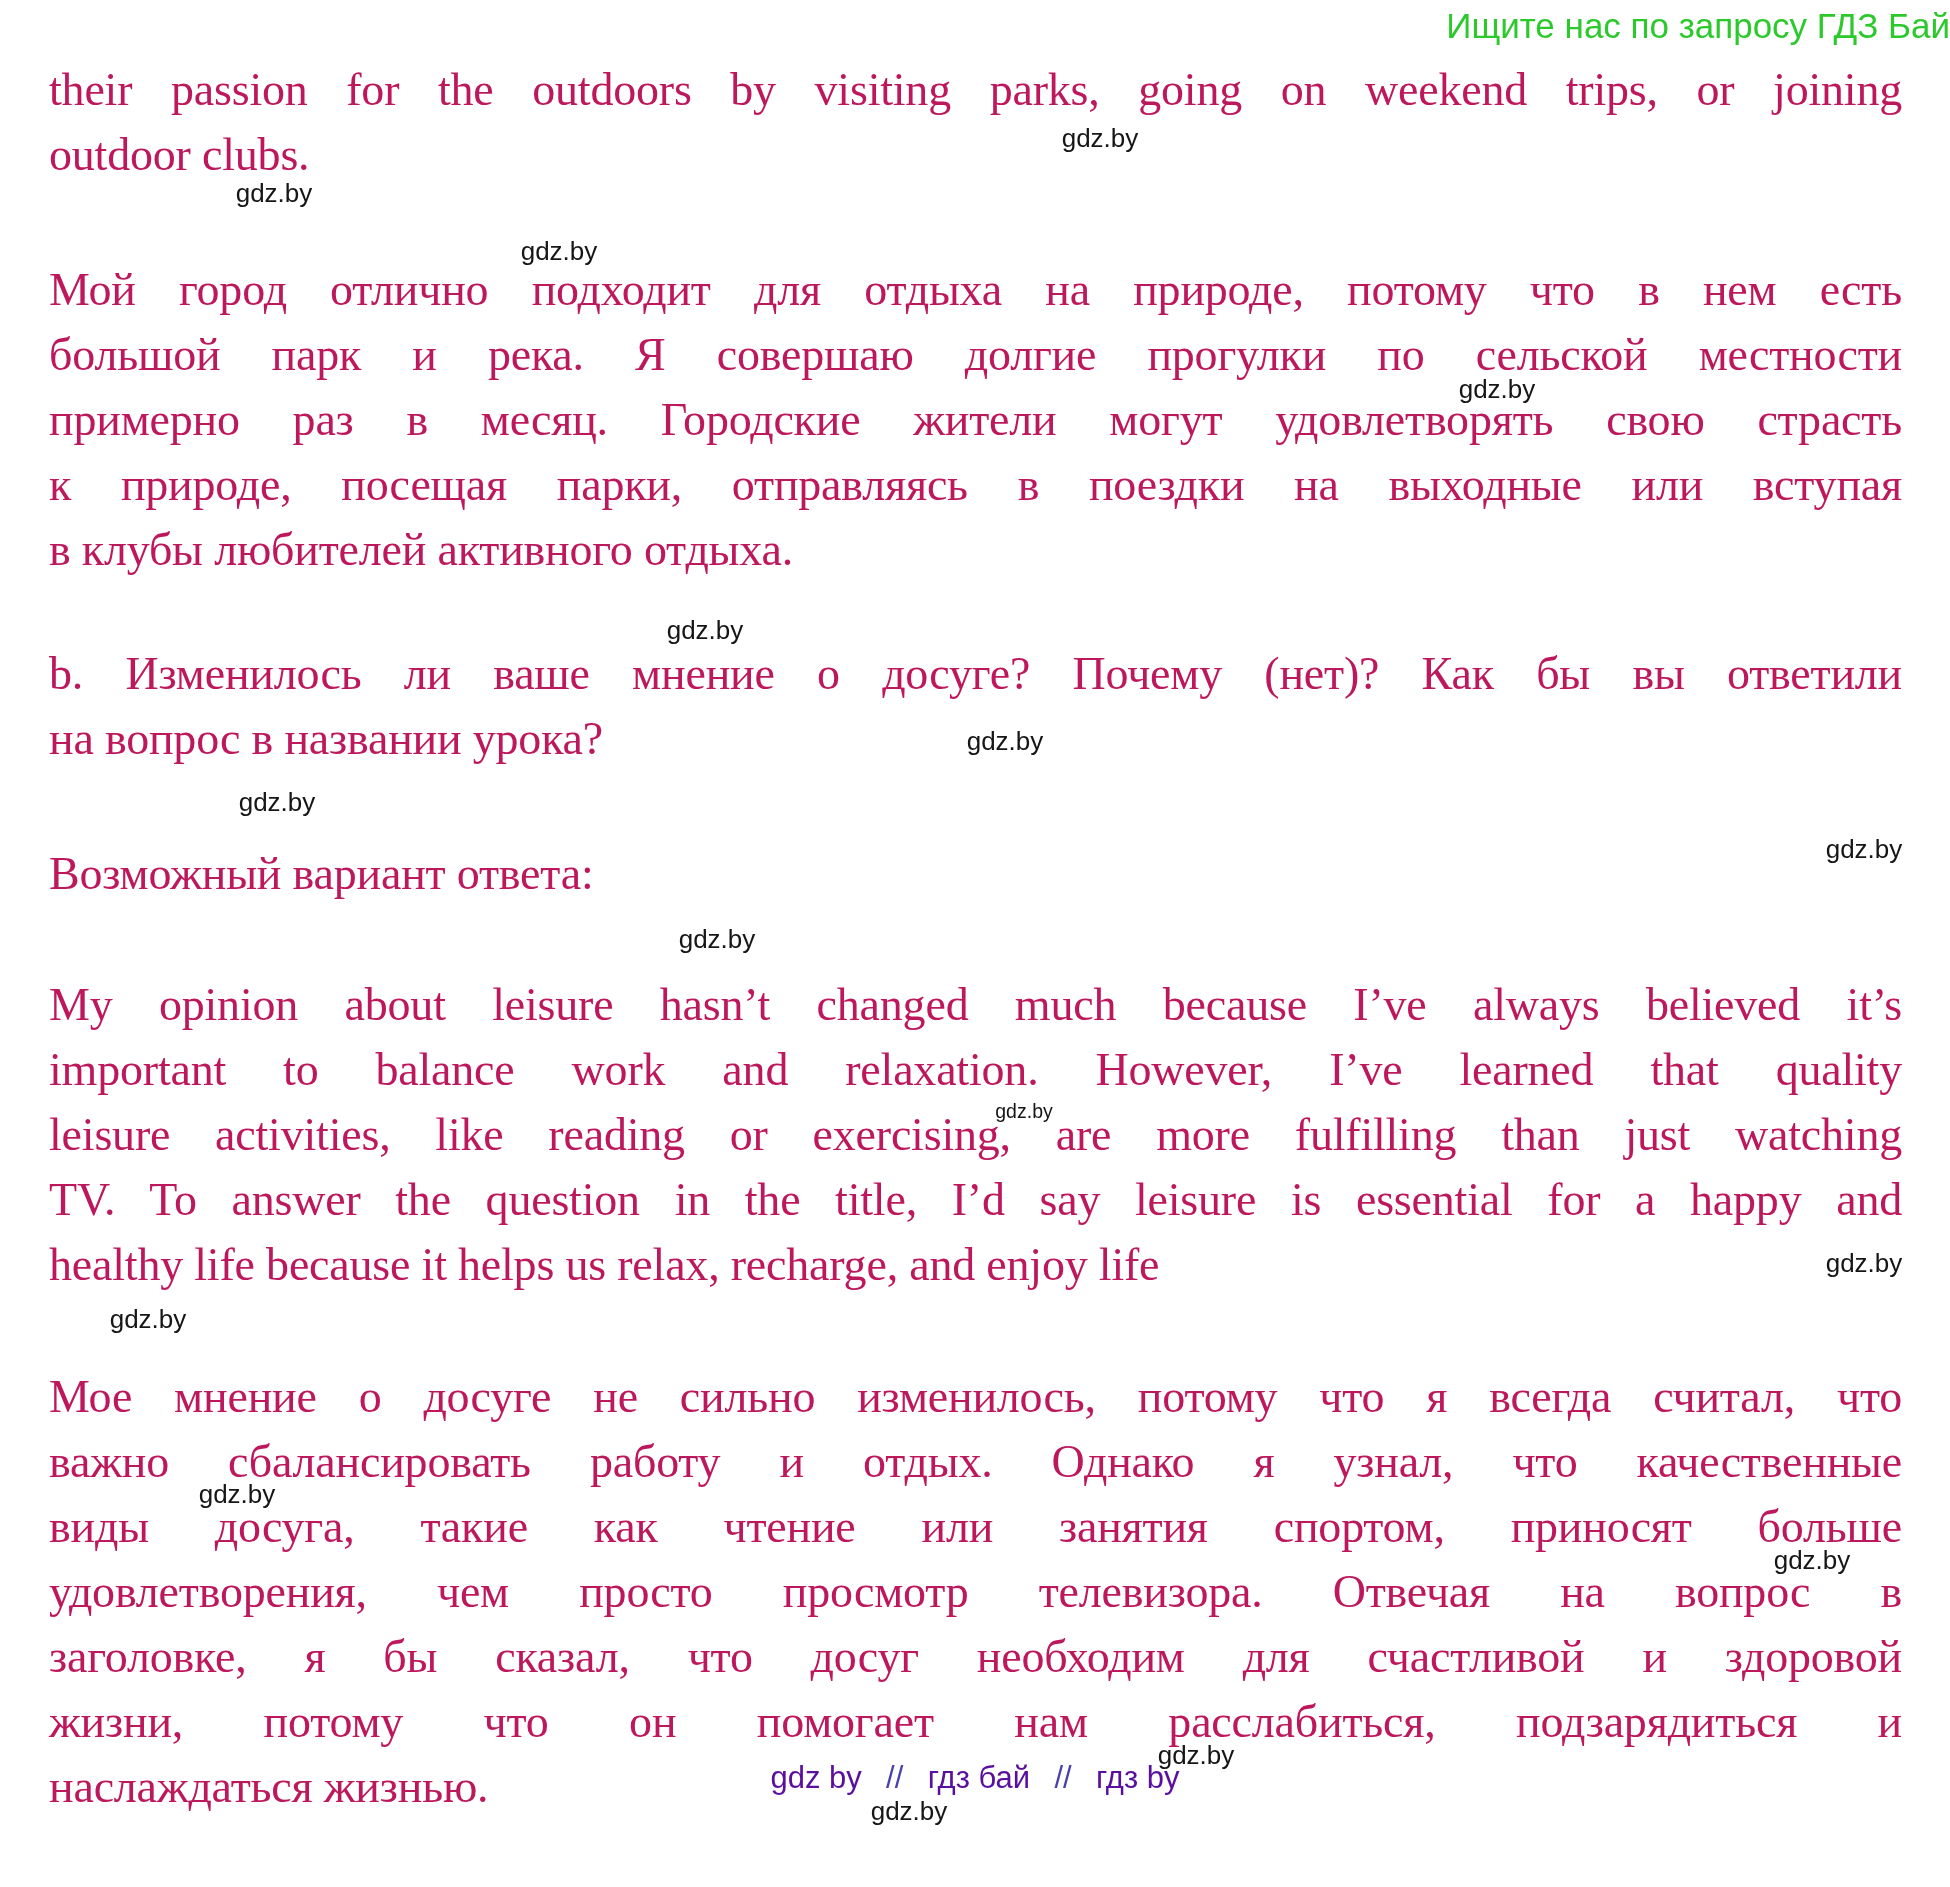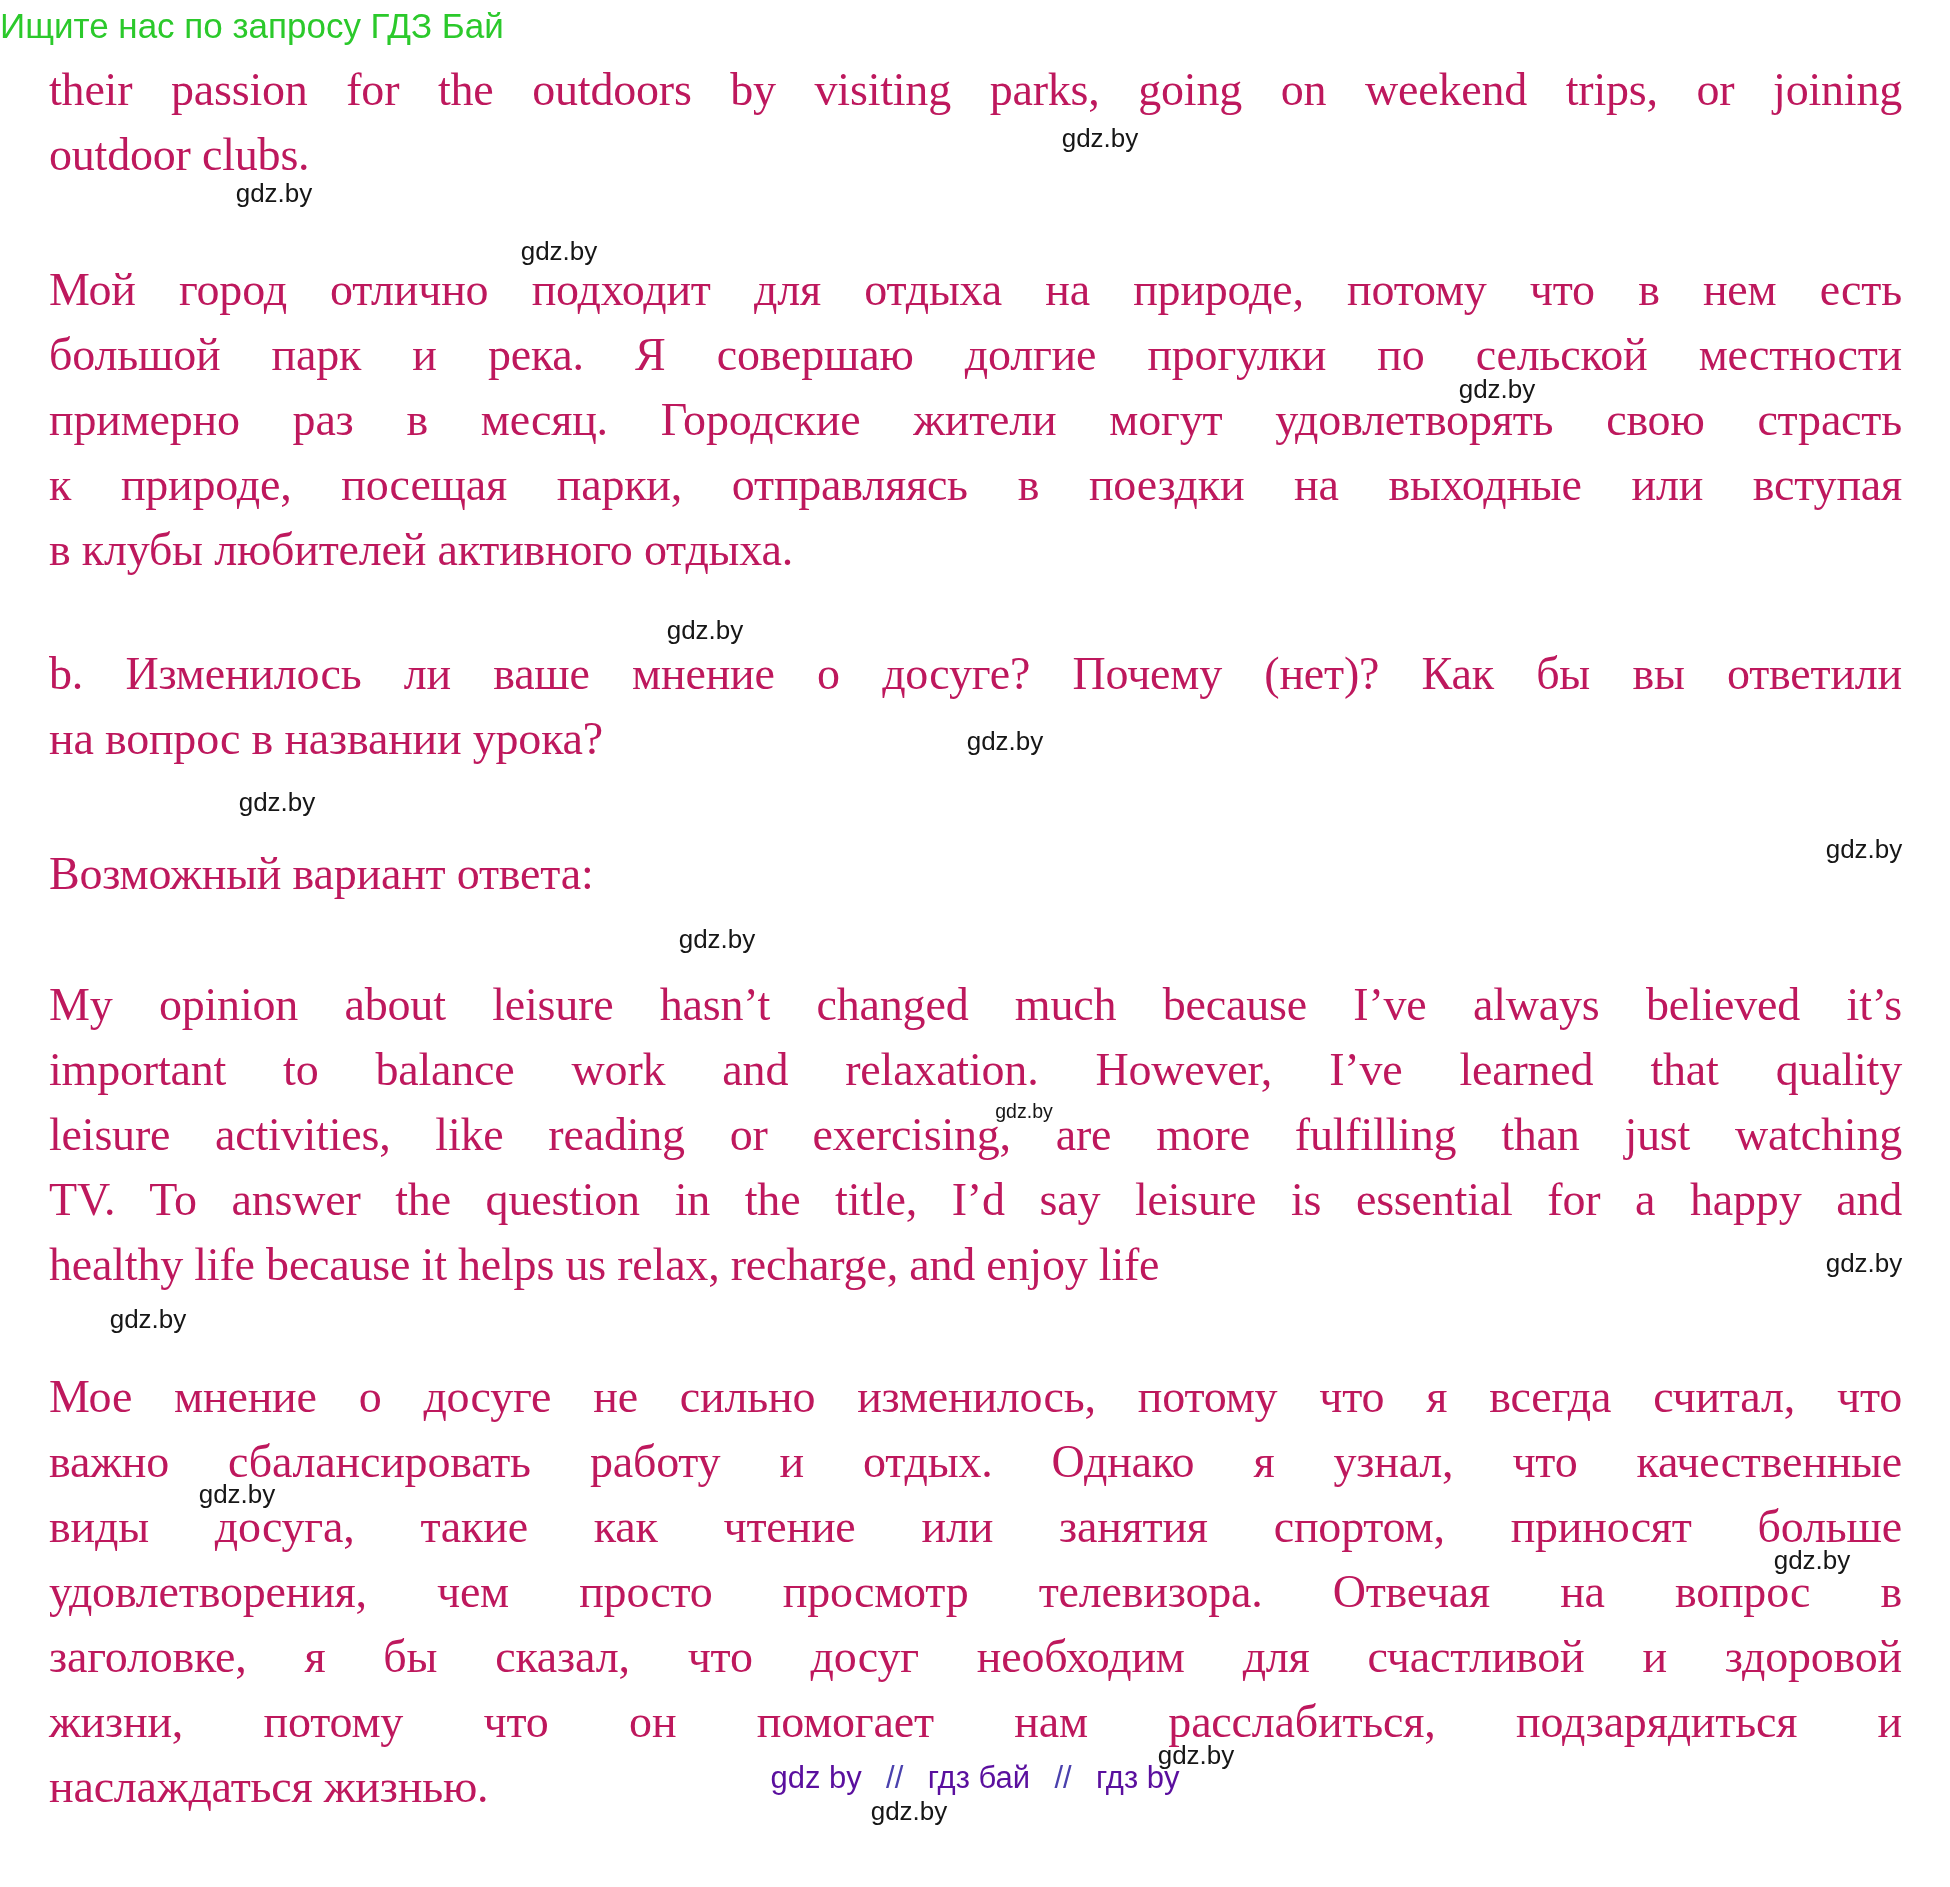--- a/index.html
+++ b/index.html
@@ -13,21 +13,21 @@
     height: 1887px;
     background: #ffffff;
     overflow: hidden;
     font-family: "Liberation Serif", serif;
   }
   .promo-header {
     position: absolute;
     top: 5.9px;
     left: 0;
     width: 1950px;
-    text-align: left;
+    text-align: right;
     font-family: "Liberation Sans", sans-serif;
     font-size: 35px;
     font-weight: 400;
     color: #2bc92b;
   }
   .para {
     position: absolute;
     left: 49px;
     width: 1853px;
     color: #be185d;

